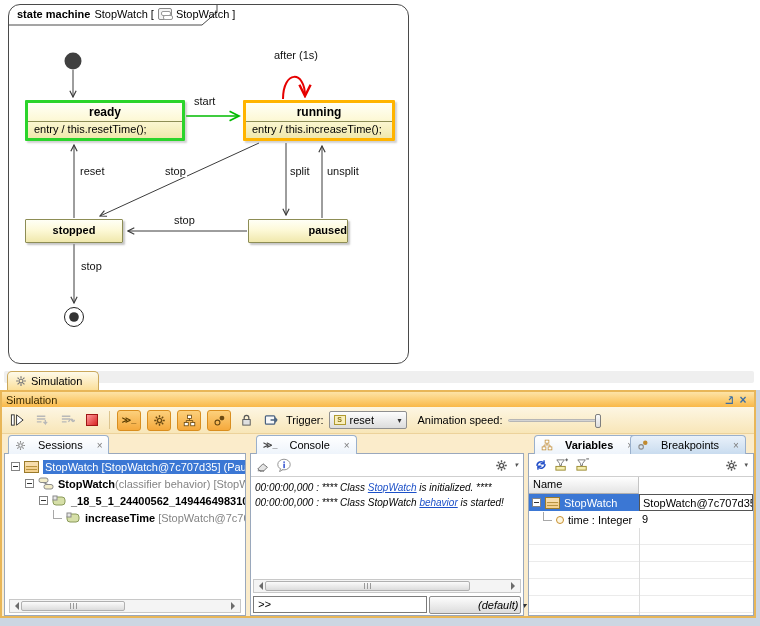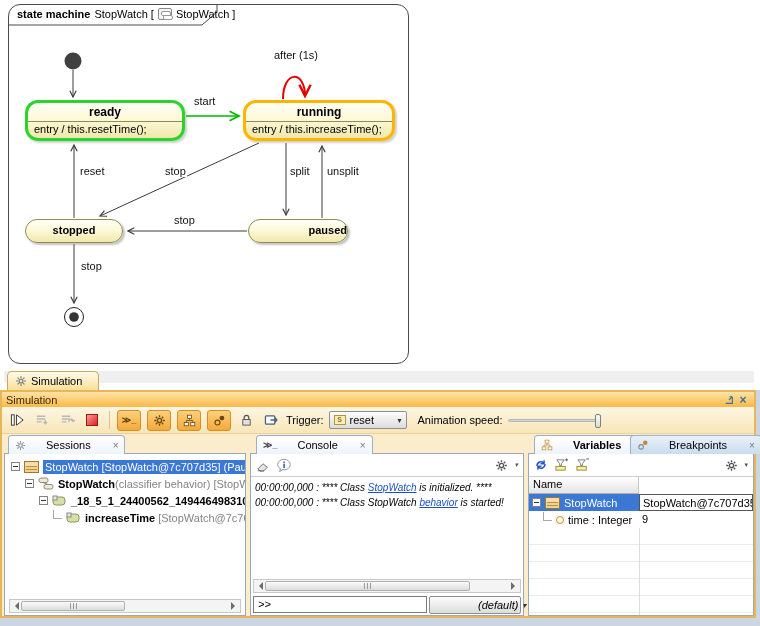--- a/index.html
+++ b/index.html
@@ -10,21 +10,21 @@
   
   .dg-frame { left:8px; top:4px; width:401px; height:360px; border:1px solid #4a4a4a; border-radius:12px; background:#fff; z-index:0; }
   .dg-svg { left:0; top:0; width:420px; height:368px; z-index:1; pointer-events:none; }
   .dg-svg * { pointer-events:auto; }
   .dg-header { left:17px; top:8px; z-index:3; font-size:11px; display:flex; align-items:center; gap:4px; white-space:nowrap; }
   .dg-header .kw { font-weight:bold; }
   .sm-icon { width:14px; height:12px; border:1px solid #8a8a8a; background:#f4f4f4; border-radius:2px; position:relative; display:inline-block; }
   .sm-icon::before { content:""; position:absolute; left:2px; top:2px; width:8px; height:3px; border:1px solid #999; border-radius:2px; background:#fff; }
   .sm-icon::after { content:""; position:absolute; left:4px; top:6px; width:8px; height:3px; border:1px solid #999; border-radius:2px; background:#fff; }
 
-  .state { position:absolute; z-index:2; background:linear-gradient(180deg,#fffff6 0%,#fdf9d8 45%,#f0e8ac 100%); border-radius:13px; }
+  .state { position:absolute; z-index:2; background:linear-gradient(180deg,#fffff6 0%,#fdf9d8 45%,#f0e8ac 100%); border-radius:1px; }
   .state .ttl { text-align:center; font-weight:bold; font-size:12px; padding-top:2px; height:18px; }
   .state .ent { border-top:1px solid #8d8d55; font-size:11px; padding:1px 4px 0 6px; white-space:nowrap; }
   .st-ready   { left:25px; top:100px; width:160px; height:41px; border:3px solid #2bd42b; box-shadow:2px 2px 2px rgba(150,150,150,.45); }
   .st-running { left:243px; top:100px; width:152px; height:41px; border:3px solid #ffb400; box-shadow:2px 2px 2px rgba(150,150,150,.45); }
   .st-simple { border:1px solid #8d8d55; font-weight:bold; font-size:11px; text-align:center; line-height:21px; box-shadow:2px 2px 2px rgba(150,150,150,.55); }
   .st-stopped { left:25px; top:219px; width:98px; height:24px; }
   .st-paused  { left:248px; top:219px; width:100px; height:24px;text-align:right; }
 
   .tlabel { position:absolute; z-index:3; font-size:11px; color:#111; white-space:nowrap; background:#fff; padding:0 1px; }
 
@@ -42,21 +42,21 @@
   .tb-sep { width:1px; height:18px; background:#dcc48e; margin:0 2px; }
   .tgl { width:24px; height:21px; background:linear-gradient(180deg,#fcd07c,#f5a93c); border:1px solid #d98e1f; border-radius:3px; display:flex; align-items:center; justify-content:center; color:#5a3c00; font-weight:bold; font-size:9px; }
   .tgl + .tgl { margin-left:1px; }
   .stop-sq { width:12px; height:12px; background:linear-gradient(135deg,#ff9a9a,#d82424); border:1px solid #a01515; }
   .dd { height:18px; background:linear-gradient(180deg,#fdfdfd,#dcdcdc); border:1px solid #8f8f8f; border-radius:2px; display:flex; align-items:center; gap:4px; padding:0 4px; font-size:11px; }
   .dd .caret { margin-left:auto; font-size:8px; color:#333; }
   .sig-ic { width:12px; height:10px; background:#f9eebb; border:1px solid #b09a30; font-size:7px; line-height:8px; text-align:center; color:#8a7416; font-weight:bold; }
   .slider-track { width:92px; height:3px; background:#d4d4d4; border:1px solid #b6b6b6; border-radius:2px; position:relative; }
   .slider-thumb { position:absolute; right:-2px; top:-6px; width:6px; height:14px; background:linear-gradient(180deg,#fafafa,#dcdcdc); border:1px solid #7f7f7f; border-radius:2px; }
 
-  .ptab { position:absolute; height:19px; display:flex; align-items:center; gap:20px; padding:0 6px; font-size:11px; border:1px solid #9ab0cc; border-bottom:none; border-radius:4px 4px 0 0; background:linear-gradient(180deg,#ffffff,#eef4fb); z-index:4; }
+  .ptab { position:absolute; height:19px; display:flex; align-items:center; gap:12px; padding:0 6px; font-size:11px; border:1px solid #9ab0cc; border-bottom:none; border-radius:4px 4px 0 0; background:linear-gradient(180deg,#ffffff,#eef4fb); z-index:4; }
   .ptab.inactive { background:linear-gradient(180deg,#e9f1fa,#c9dcef); }
   .ptab .x { color:#7a7a7a; font-size:10px; margin-left:2px; }
   .panel { position:absolute; background:#fff; border:1px solid #9aa8bc; z-index:3; }
 
   
   .tree { position:relative; width:100%; height:100%; overflow:hidden; font-size:11px; padding-top:4px; }
   .trow { display:flex; align-items:center; height:17px; white-space:nowrap; }
   .exp { width:9px; height:9px; border:1px solid #848484; background:#fff; position:relative; flex:none; margin-right:4px; }
   .exp::before { content:""; position:absolute; left:1px; right:1px; top:3px; height:1px; background:#333; }
   .inst-ic { width:15px; height:12px; border:1px solid #9a7a2a; background:linear-gradient(180deg,#f7ddac 0 4px,#f3d190 4px); position:relative; flex:none; margin-right:4px; }

